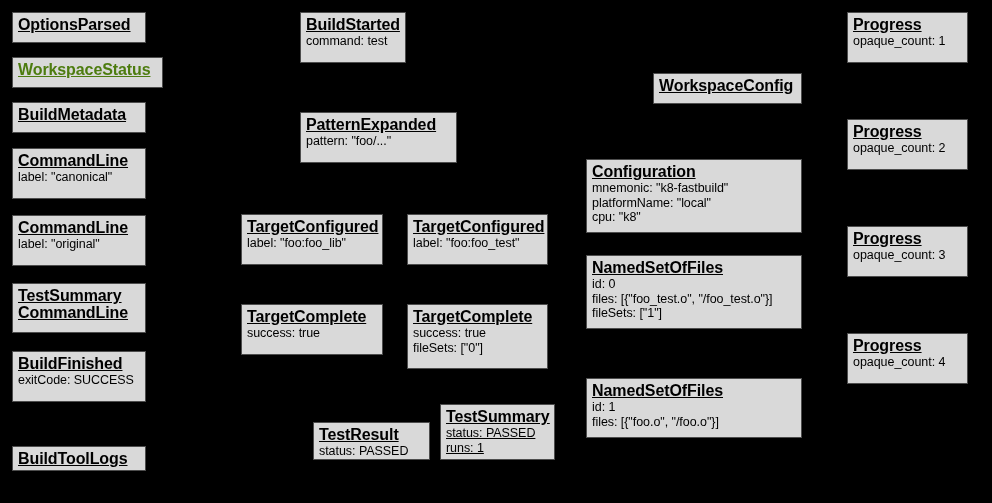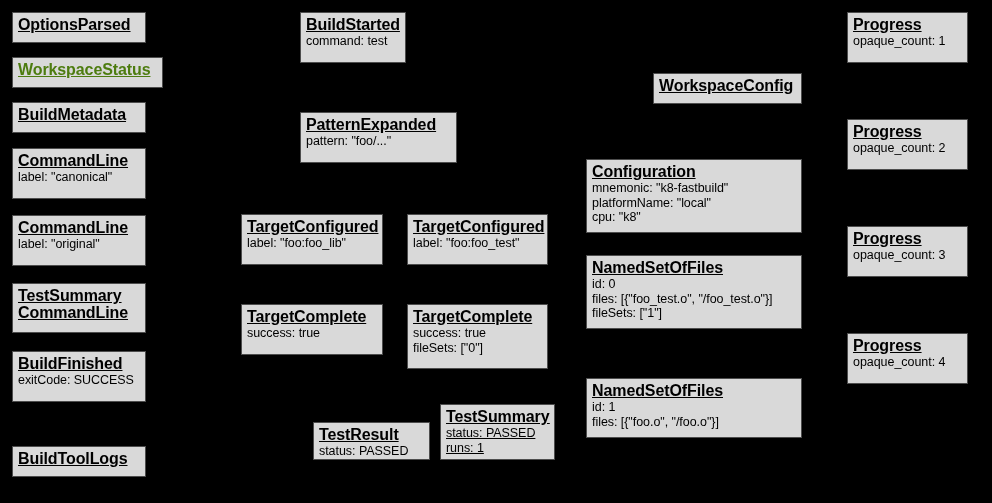--- a/index.html
+++ b/index.html
@@ -70,21 +70,21 @@
       <div class="node-fields">label: "original"</div>
     </div>
     <div class="node" style="left: 12px; top: 283px; width: 134px; height: 50px; background: rgb(217, 217, 217); border-color: rgb(77, 77, 77); color: rgb(0, 0, 0);">
       <div class="node-title">TestSummary
 CommandLine</div>
     </div>
     <div class="node" style="left: 12px; top: 351px; width: 134px; height: 51px; background: rgb(217, 217, 217); border-color: rgb(77, 77, 77); color: rgb(0, 0, 0);">
       <div class="node-title">BuildFinished</div>
       <div class="node-fields">exitCode: SUCCESS</div>
     </div>
-    <div class="node" style="left: 12px; top: 446px; width: 134px; height: 31px; background: rgb(217, 217, 217); border-color: rgb(77, 77, 77); color: rgb(0, 0, 0);">
+    <div class="node" style="left: 12px; top: 446px; width: 134px; height: 25px; background: rgb(217, 217, 217); border-color: rgb(77, 77, 77); color: rgb(0, 0, 0);">
       <div class="node-title">BuildToolLogs</div>
     </div>
     <div class="node" style="left: 300px; top: 12px; width: 106px; height: 51px; background: rgb(217, 217, 217); border-color: rgb(77, 77, 77); color: rgb(0, 0, 0);">
       <div class="node-title">BuildStarted</div>
       <div class="node-fields">command: test</div>
     </div>
     <div class="node" style="left: 300px; top: 112px; width: 157px; height: 51px; background: rgb(217, 217, 217); border-color: rgb(77, 77, 77); color: rgb(0, 0, 0);">
       <div class="node-title">PatternExpanded</div>
       <div class="node-fields">pattern: "foo/..."</div>
     </div>

